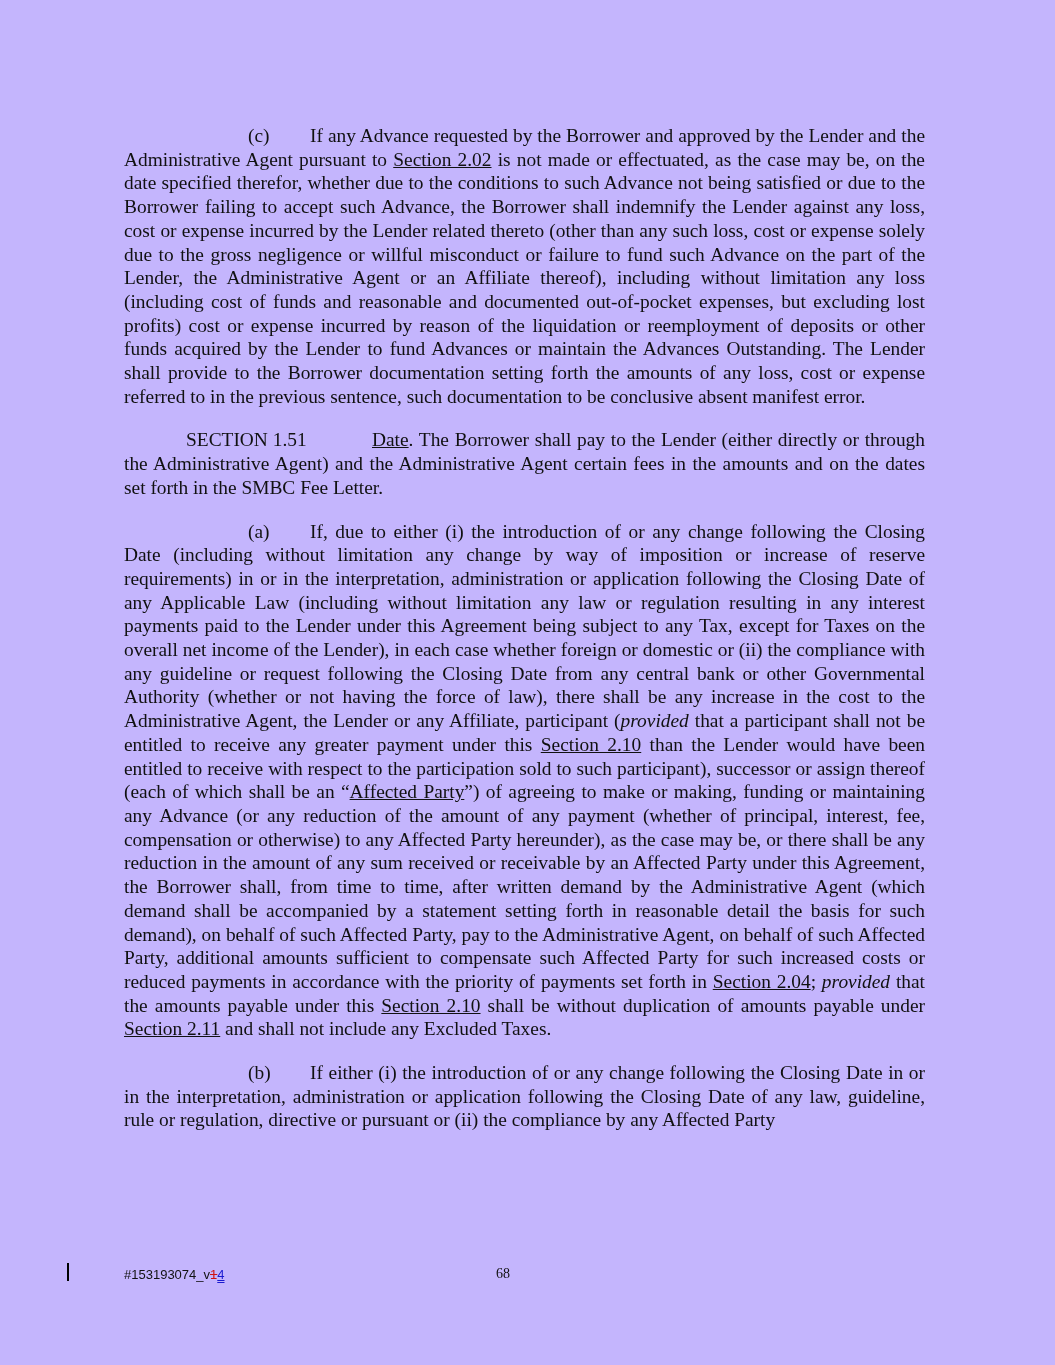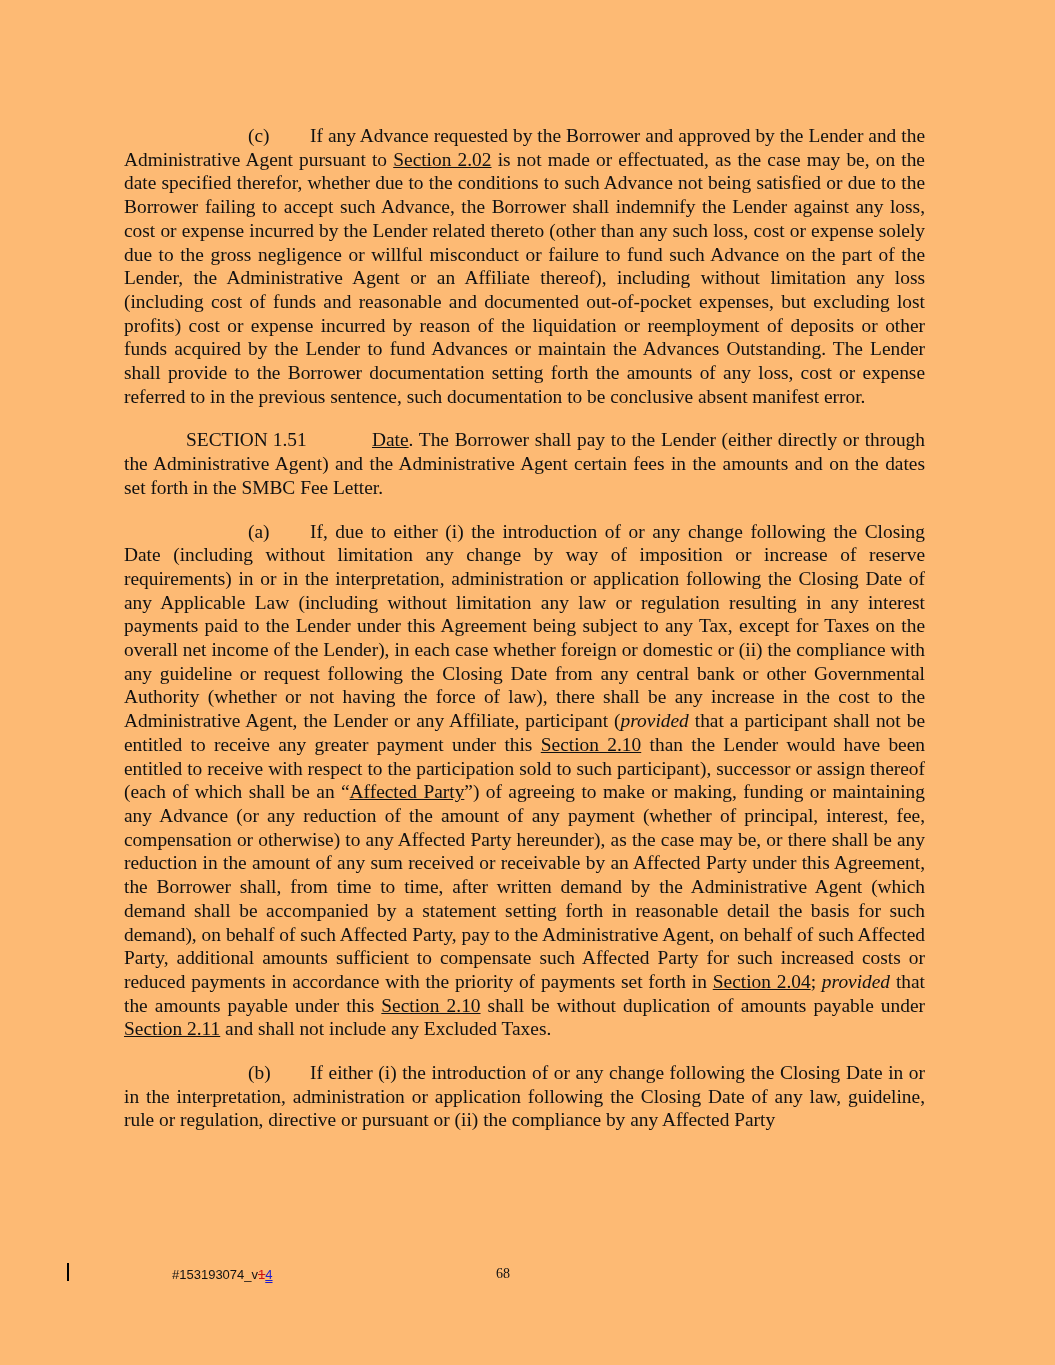--- a/index.html
+++ b/index.html
@@ -1,37 +1,37 @@
 <!DOCTYPE html>
 <html><head>
 <meta charset="utf-8">
 <style>
   html, body { margin: 0; padding: 0; background: #ffffff; }
   body { width: 1055px; height: 1365px; position: relative; overflow: hidden; }
   .page {
-    position: absolute; left: 0; top: 0; width: 1055px; height: 1365px; background: #fdba74;
+    position: absolute; left: 0; top: 0; width: 1055px; height: 1365px; background: #c4b5fd;
   }
   .content {
     position: absolute; left: 124px; top: 124px; width: 801px;
     font-family: "Liberation Serif", serif; font-size: 19.4px; line-height: 23.7px; color: #111;
   }
   .para { text-align: justify; margin: 0 0 20px 0; }
   .para.sub { text-indent: 124px; }
   .para.sec { text-indent: 62px; }
   .label { display: inline-block; text-indent: 0; }
   .lbl-c { width: 62px; }
   .sec-num { display: inline-block; width: 186px; text-indent: 0; }
   u, .u { text-decoration: underline; }
   i { }
   .change-bar {
     position: absolute; left: 67px; top: 1263px; width: 2px; height: 18px; background: #000;
   }
   .doc-id {
     position: absolute; left: 124px; top: 1267px;
-    font-family: "Liberation Sans", sans-serif; font-size: 13px; color: #111; margin-left: 48px;
+    font-family: "Liberation Sans", sans-serif; font-size: 13px; color: #111;
   }
   .del { color: #d01010; text-decoration: line-through; }
   .ins { color: #1a1ad0; text-decoration: underline double; }
   .page-num {
     position: absolute; left: 496px; top: 1266px;
     font-family: "Liberation Serif", serif; font-size: 14px; color: #111;
   }
 </style>
 </head>
 <body>

